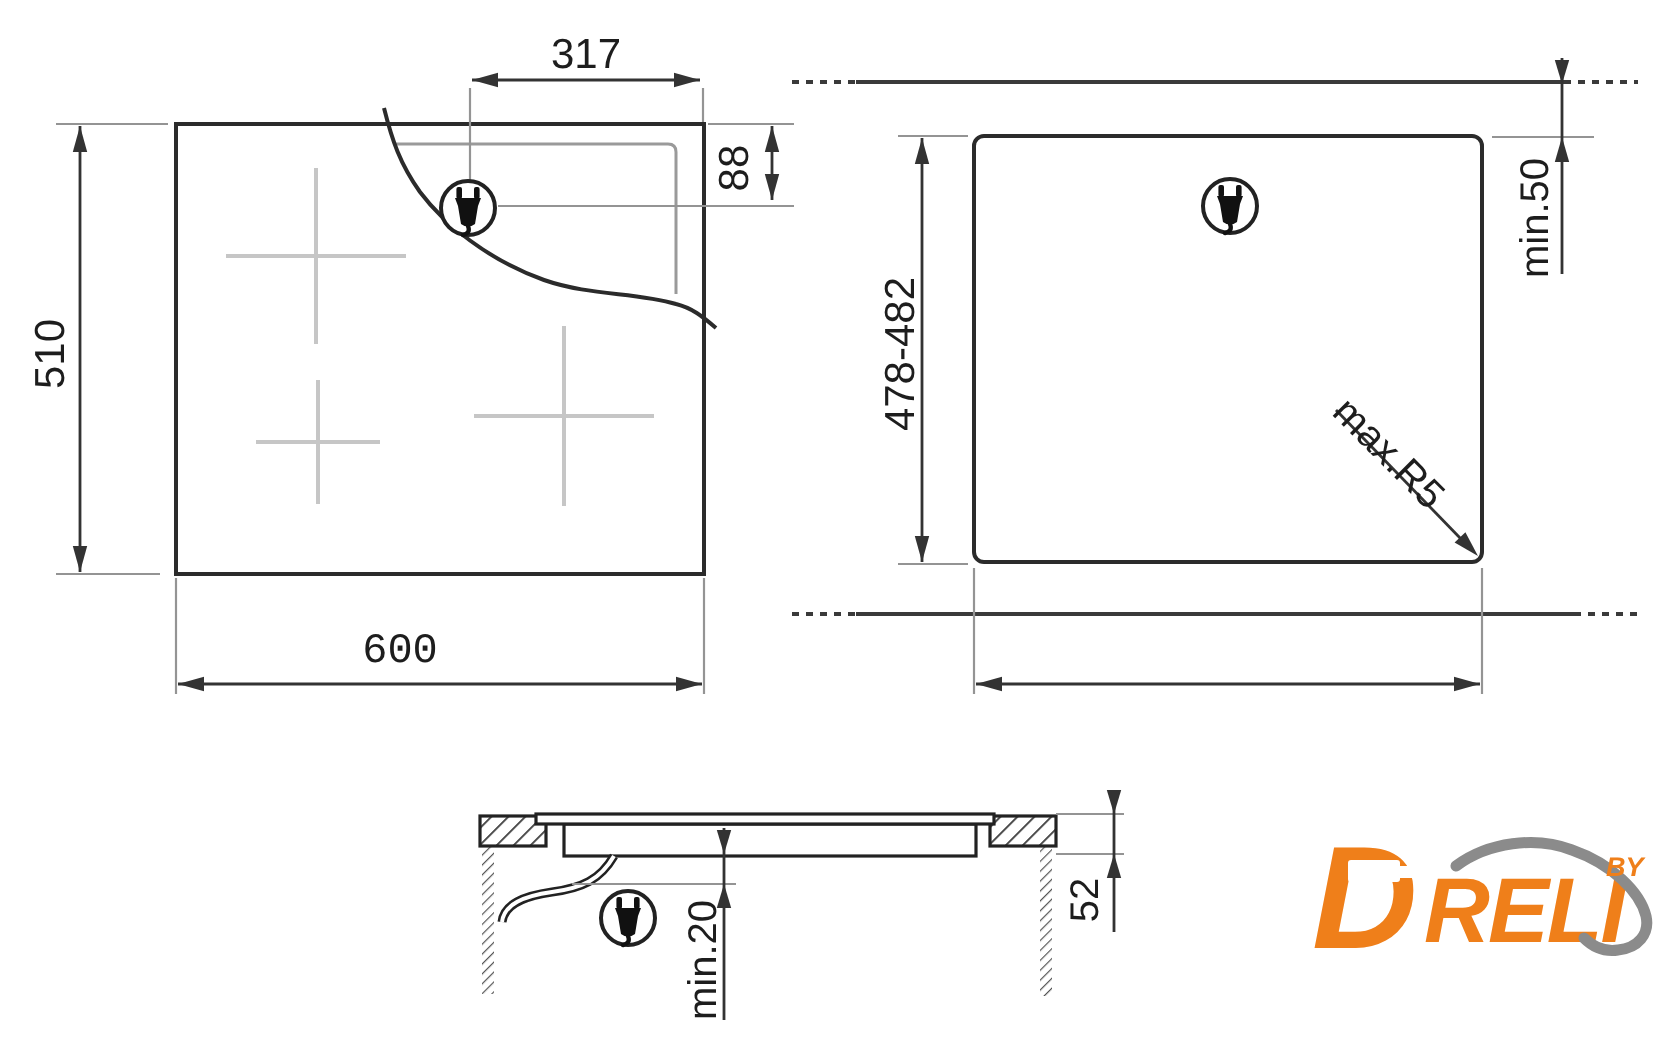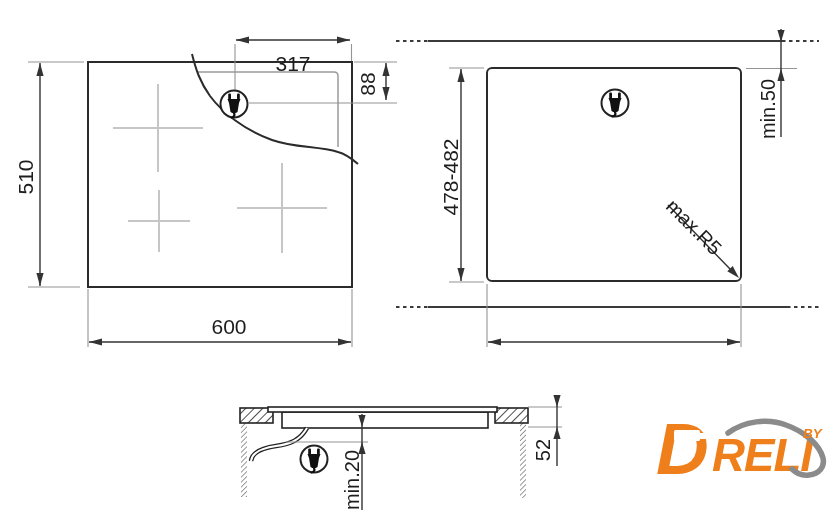--- a/index.html
+++ b/index.html
@@ -166,24 +166,24 @@
         <rect x="674" y="430" width="26" height="11" rx="1.5"></rect>
         <rect x="700" y="433" width="7" height="6"></rect>
         <polygon points="678,441 688,441 683,461 673,461"></polygon>
       </g>
       <text x="712" y="471" font-size="46" letter-spacing="-1" textLength="100" lengthAdjust="spacingAndGlyphs" fill="#EF7F1A">RELI</text>
       <path d="M728 433 C744 421 768 418 786 425 C806 432 820 446 823 458 C825 467 819 474 809 475 C802 476 796 473 792 469" fill="none" stroke="#8B8B8B" stroke-width="5.5" stroke-linecap="round"></path>
       <text x="803" y="438" font-size="13.5" fill="#EF7F1A">BY</text>
     </g>
   </svg>
 
-  <div class="lbl" style="left:263px;top:15px;width:60px;height:24px;margin-top:36px;">317</div>
+  <div class="lbl" style="left:263px;top:15px;width:60px;height:24px;">317</div>
   <div class="lbl v" style="left:347px;top:72px;width:40px;height:24px;">88</div>
   <div class="lbl v" style="left:-10px;top:165px;width:70px;height:24px;">510</div>
-  <div class="lbl" style="left:194px;top:314px;width:70px;height:24px;">600</div>
+  <div class="lbl" style="left:165px;top:314px;width:70px;height:24px;font-family:Liberation Mono, monospace;">600</div>
 
   <div class="lbl v" style="left:395px;top:165px;width:110px;height:24px;">478-482</div>
   <div class="lbl v sm" style="left:728px;top:98px;width:80px;height:22px;">min.50</div>
   <div class="lbl d45 sm" style="left:649px;top:216px;width:90px;height:22px;">max.R5</div>
 
   <div class="lbl v sm" style="left:312px;top:469px;width:80px;height:22px;">min.20</div>
   <div class="lbl v sm" style="left:523px;top:439px;width:40px;height:22px;">52</div>
 
 </div>
 

